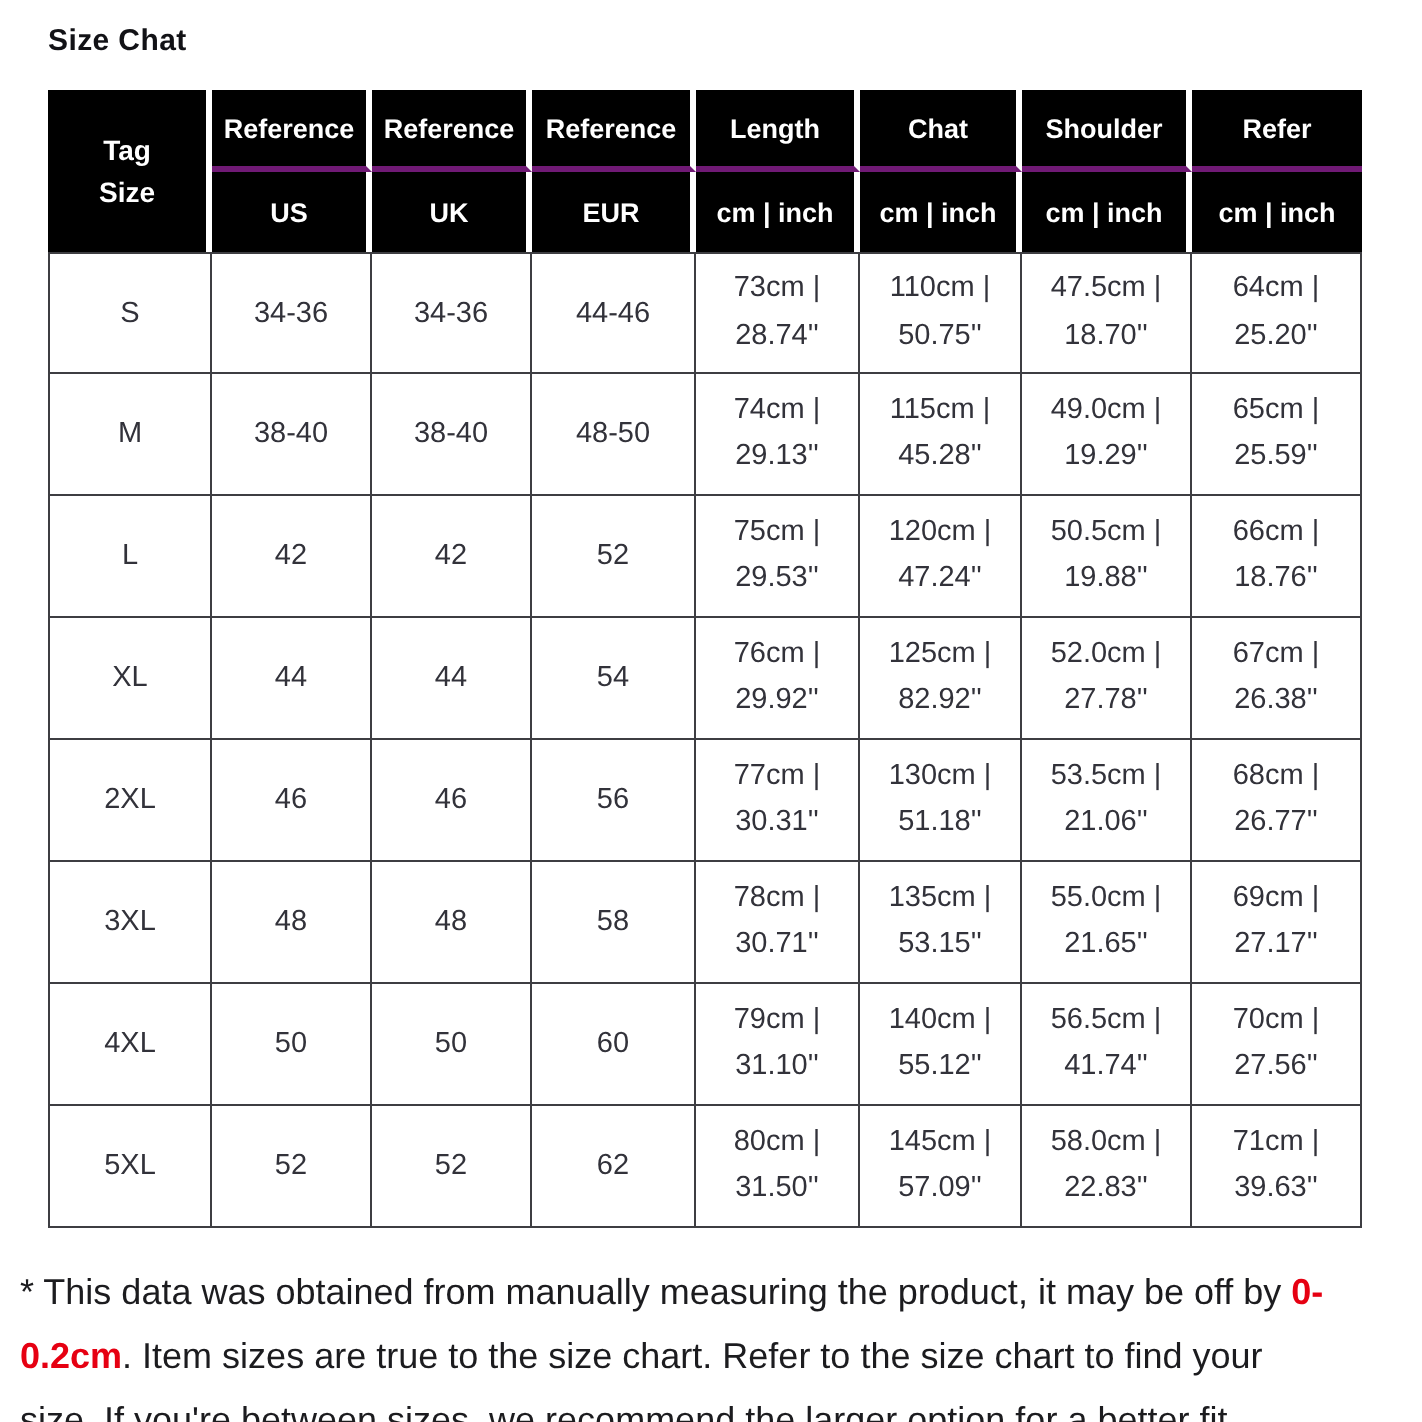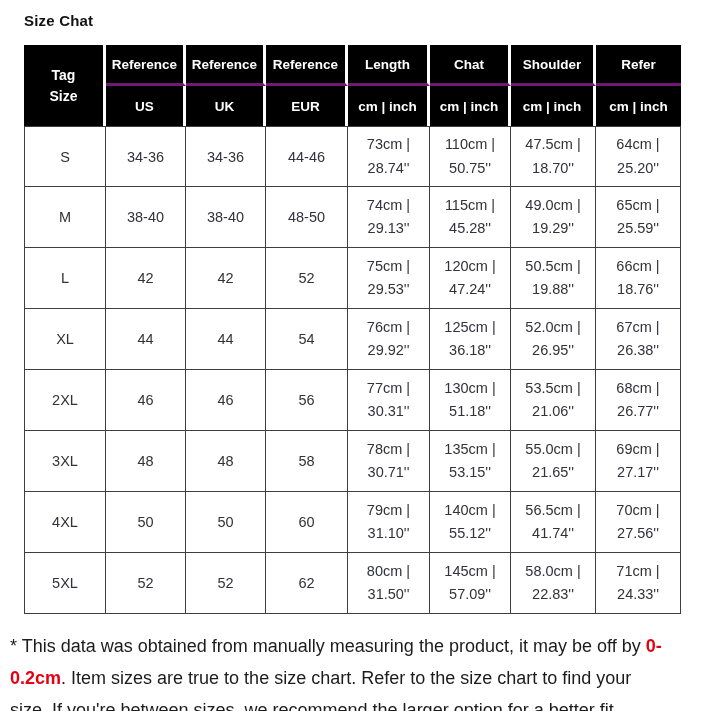--- a/index.html
+++ b/index.html
@@ -191,25 +191,25 @@
         <td>XL</td>
         <td>44</td>
         <td>44</td>
         <td>54</td>
         <td>
           <span class="mline">76cm |</span>
           <span class="mline">29.92''</span>
         </td>
         <td>
           <span class="mline">125cm |</span>
-          <span class="mline">36.18''</span>
+          <span class="mline">82.92''</span>
         </td>
         <td>
           <span class="mline">52.0cm |</span>
-          <span class="mline">26.95''</span>
+          <span class="mline">27.78''</span>
         </td>
         <td>
           <span class="mline">67cm |</span>
           <span class="mline">26.38''</span>
         </td>
       </tr>
 
       <tr>
         <td>2XL</td>
         <td>46</td>
@@ -291,21 +291,21 @@
         <td>
           <span class="mline">145cm |</span>
           <span class="mline">57.09''</span>
         </td>
         <td>
           <span class="mline">58.0cm |</span>
           <span class="mline">22.83''</span>
         </td>
         <td>
           <span class="mline">71cm |</span>
-          <span class="mline">24.33''</span>
+          <span class="mline">39.63''</span>
         </td>
       </tr>
 
     </tbody>
   </table>
 
   <p class="footnote"><span>* This data was obtained from manually measuring the product, it may be off by </span><span class="hl">0-0.2cm</span><span>. Item sizes are true to the size chart. Refer to the size chart to find your size. If you're between sizes, we recommend the larger option for a better fit.</span></p>
 </div>
 
 </body></html>

